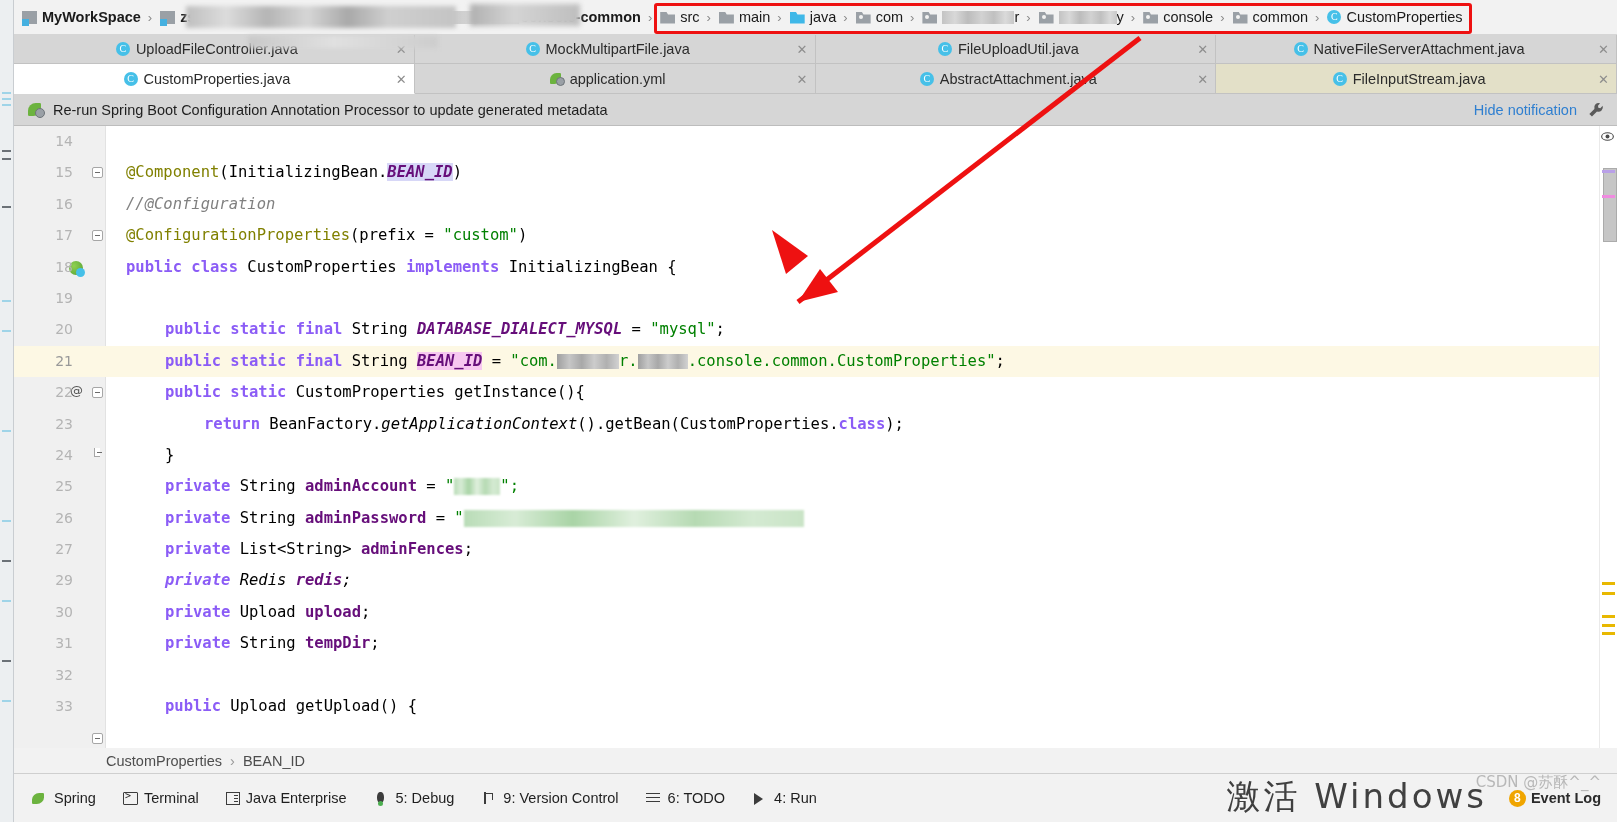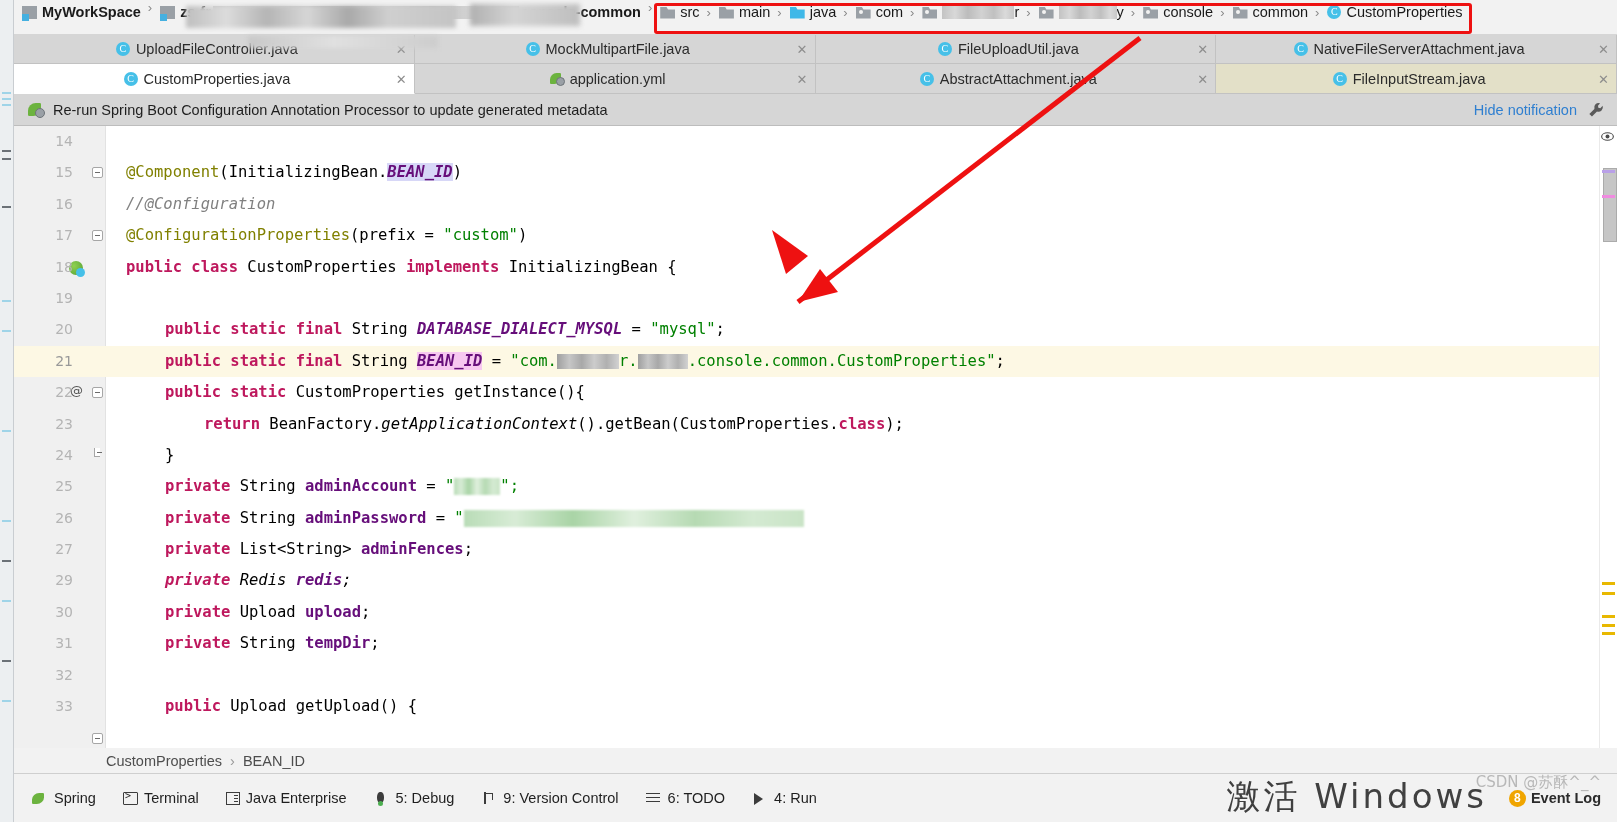--- a/index.html
+++ b/index.html
@@ -27,21 +27,21 @@
     position: absolute; left: 2px; width: 9px; height: 2px;
     background: #9fd4e8;
   }
   .left-strip .tickd { background: #6b7177; }
 
   
   .navbar {
     position: absolute; left: 14px; top: 0;
     width: 1603px; height: 35px;
     background: #f2f2f2;
-    display: flex; align-items: flex-start;
+    display: flex; align-items: center;
     padding-left: 6px;
     border-bottom: 1px solid #d6d6d6;
   }
   .crumb {
     display: flex; align-items: center;
     height: 24px; padding: 0 2px;
     font-size: 14.5px; color: #1a1a1a;
     white-space: nowrap;
   }
   .crumb.bold { font-weight: bold; }
@@ -202,21 +202,21 @@
   }
   .lnum {
     position: absolute; width: 92px; text-align: right;
     padding-right: 33px;
     color: #999999; font-family: "DejaVu Sans", sans-serif;
     font-size: 14px; height: 31.4px; line-height: 31.4px;
     left: -92px;
   }
   .lnum.dim { color: #b4b4b4; }
   
-  .kw   { color: #be185d; font-weight: bold; text-align: center; }
+  .kw   { color: #8b5cf6; font-weight: bold; text-align: center; }
   .ann  { color: #808000; }
   .str  { color: #008000; }
   .cmt  { color: #808080; font-style: italic; }
   .fld  { color: #660e7a; font-weight: bold; }
   .stat { color: #660e7a; font-weight: bold; font-style: italic; }
   .mth  { color: #000000; font-style: italic; }
   .pln  { color: #000000; }
   .beanid-hl { background: #d7d7f7; }
   .beanid-pink { background: #f7c8f0; }
   .caret {

